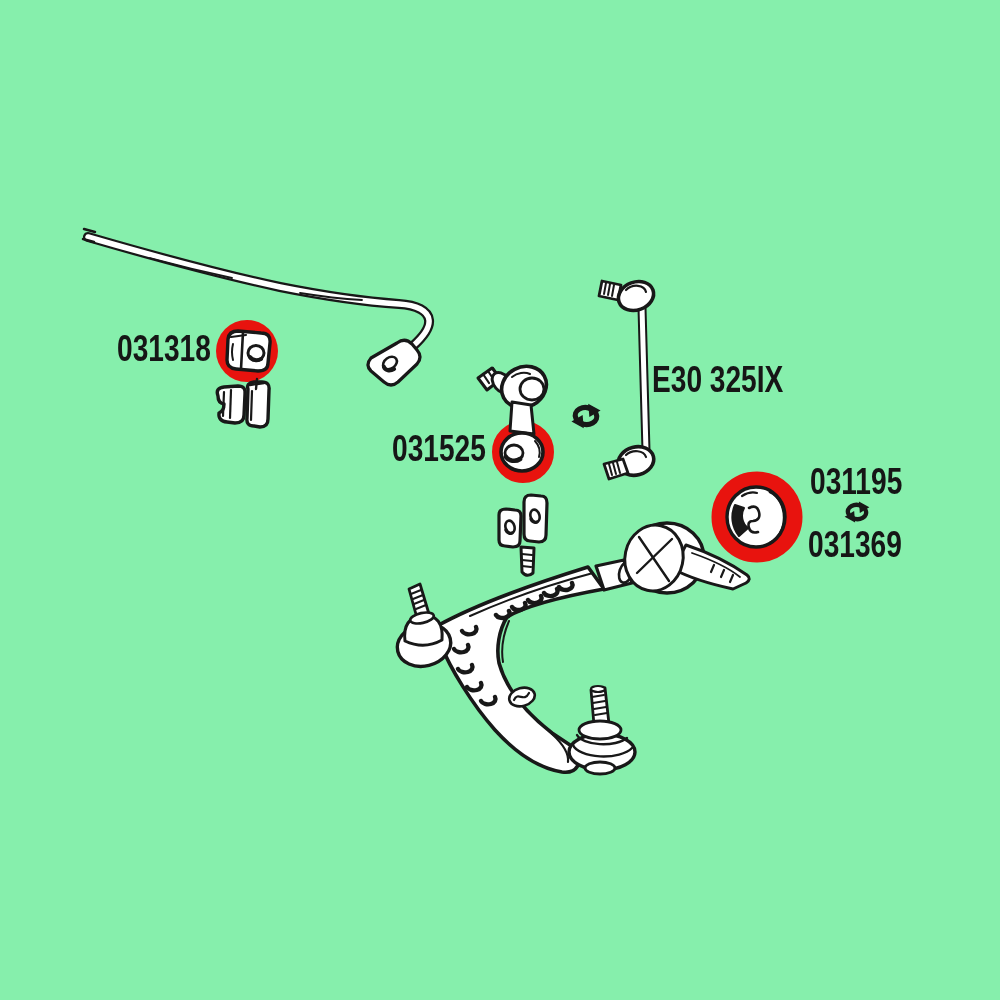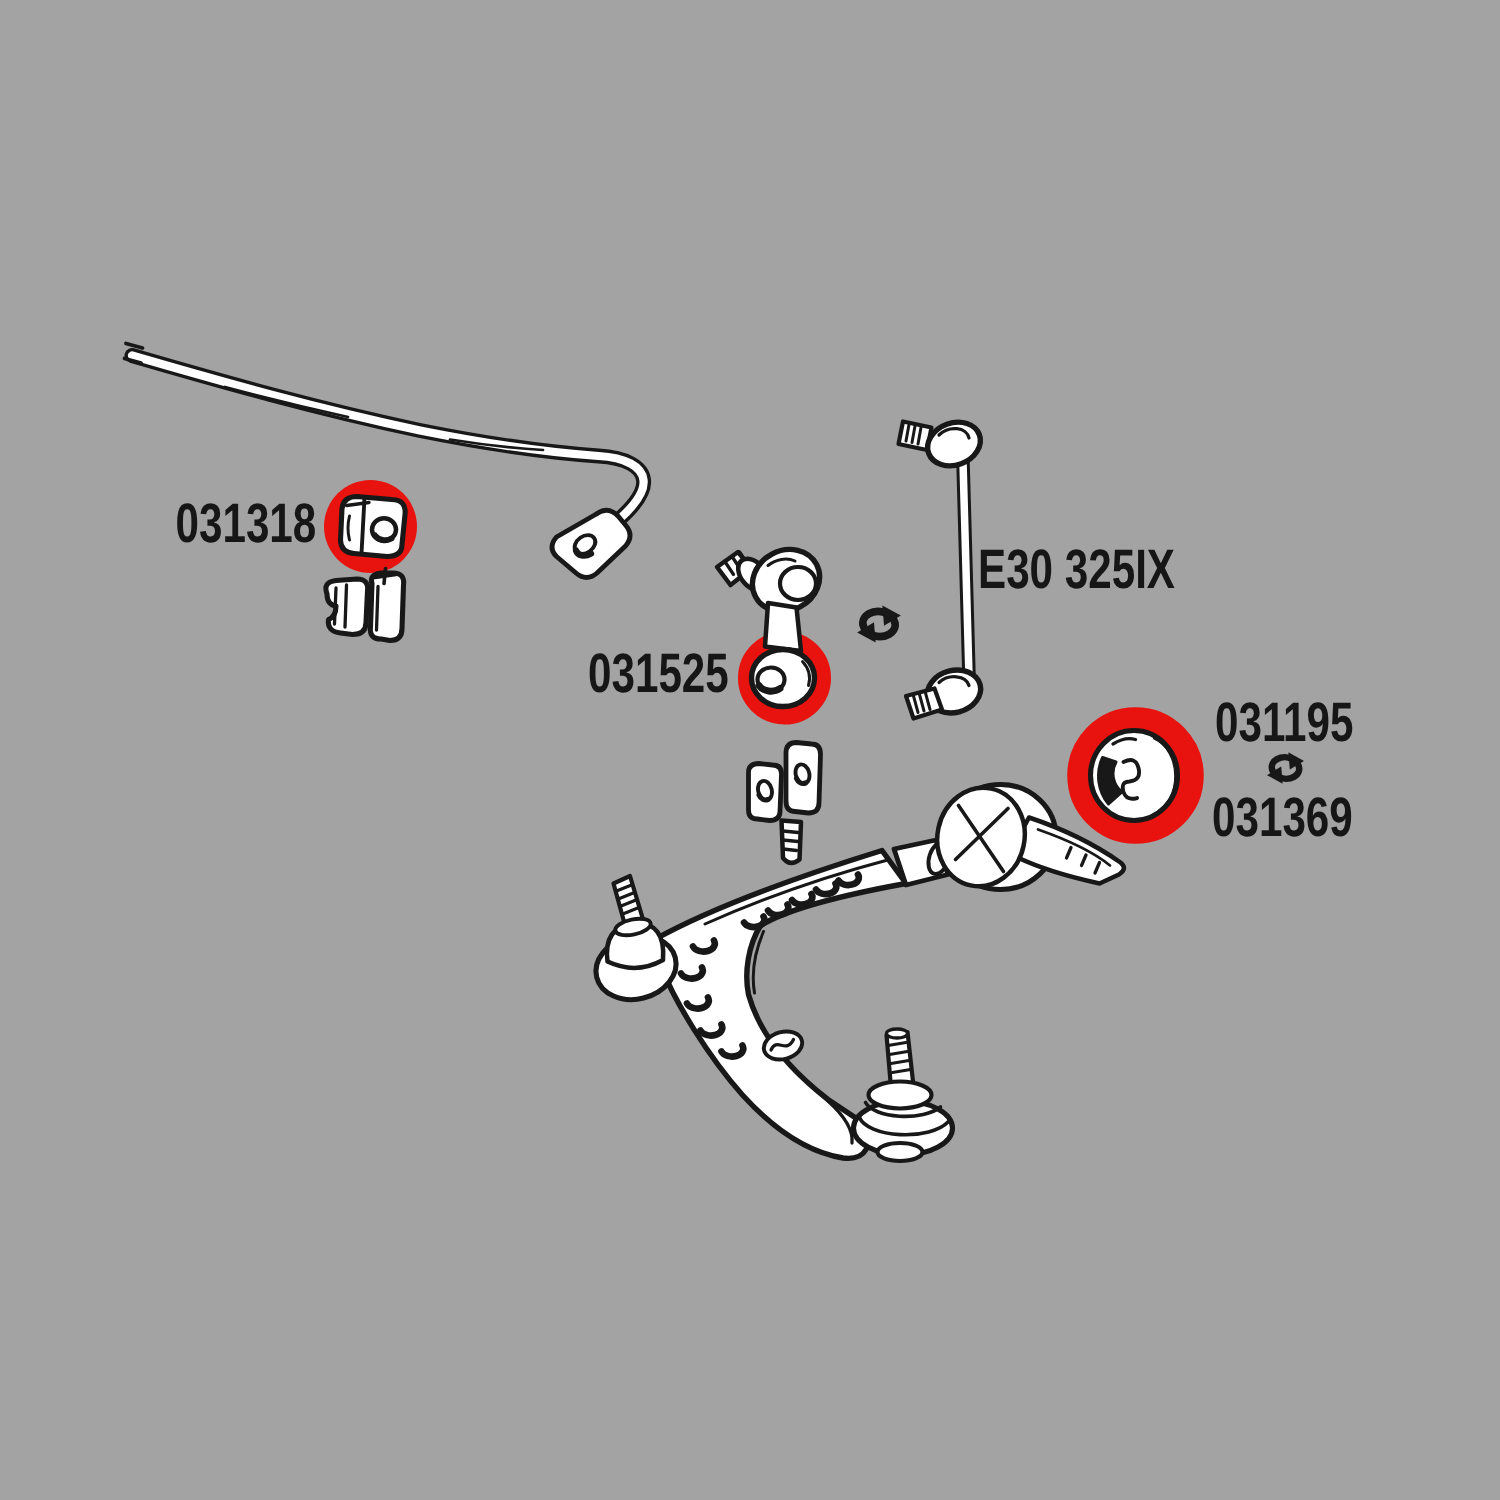--- a/index.html
+++ b/index.html
@@ -1,17 +1,17 @@
 <!DOCTYPE html>
 <html><head>
 <meta charset="utf-8">
 <style>
   html,body{margin:0;padding:0;background:#ffffff;}
   #stage{
-    position:relative;width:1000px;height:1000px;background:#a3a3a3;
+    position:relative;width:1000px;height:1000px;background:#86efac;
     font-family:"Liberation Sans",sans-serif;overflow:hidden;
   }
   #art{position:absolute;left:0;top:0;}
   .plabel{
     position:absolute;
     font:700 37px "Liberation Sans",sans-serif;
     color:#161616;
     letter-spacing:0px;
     transform:scaleX(0.76);
     transform-origin:0 0;

